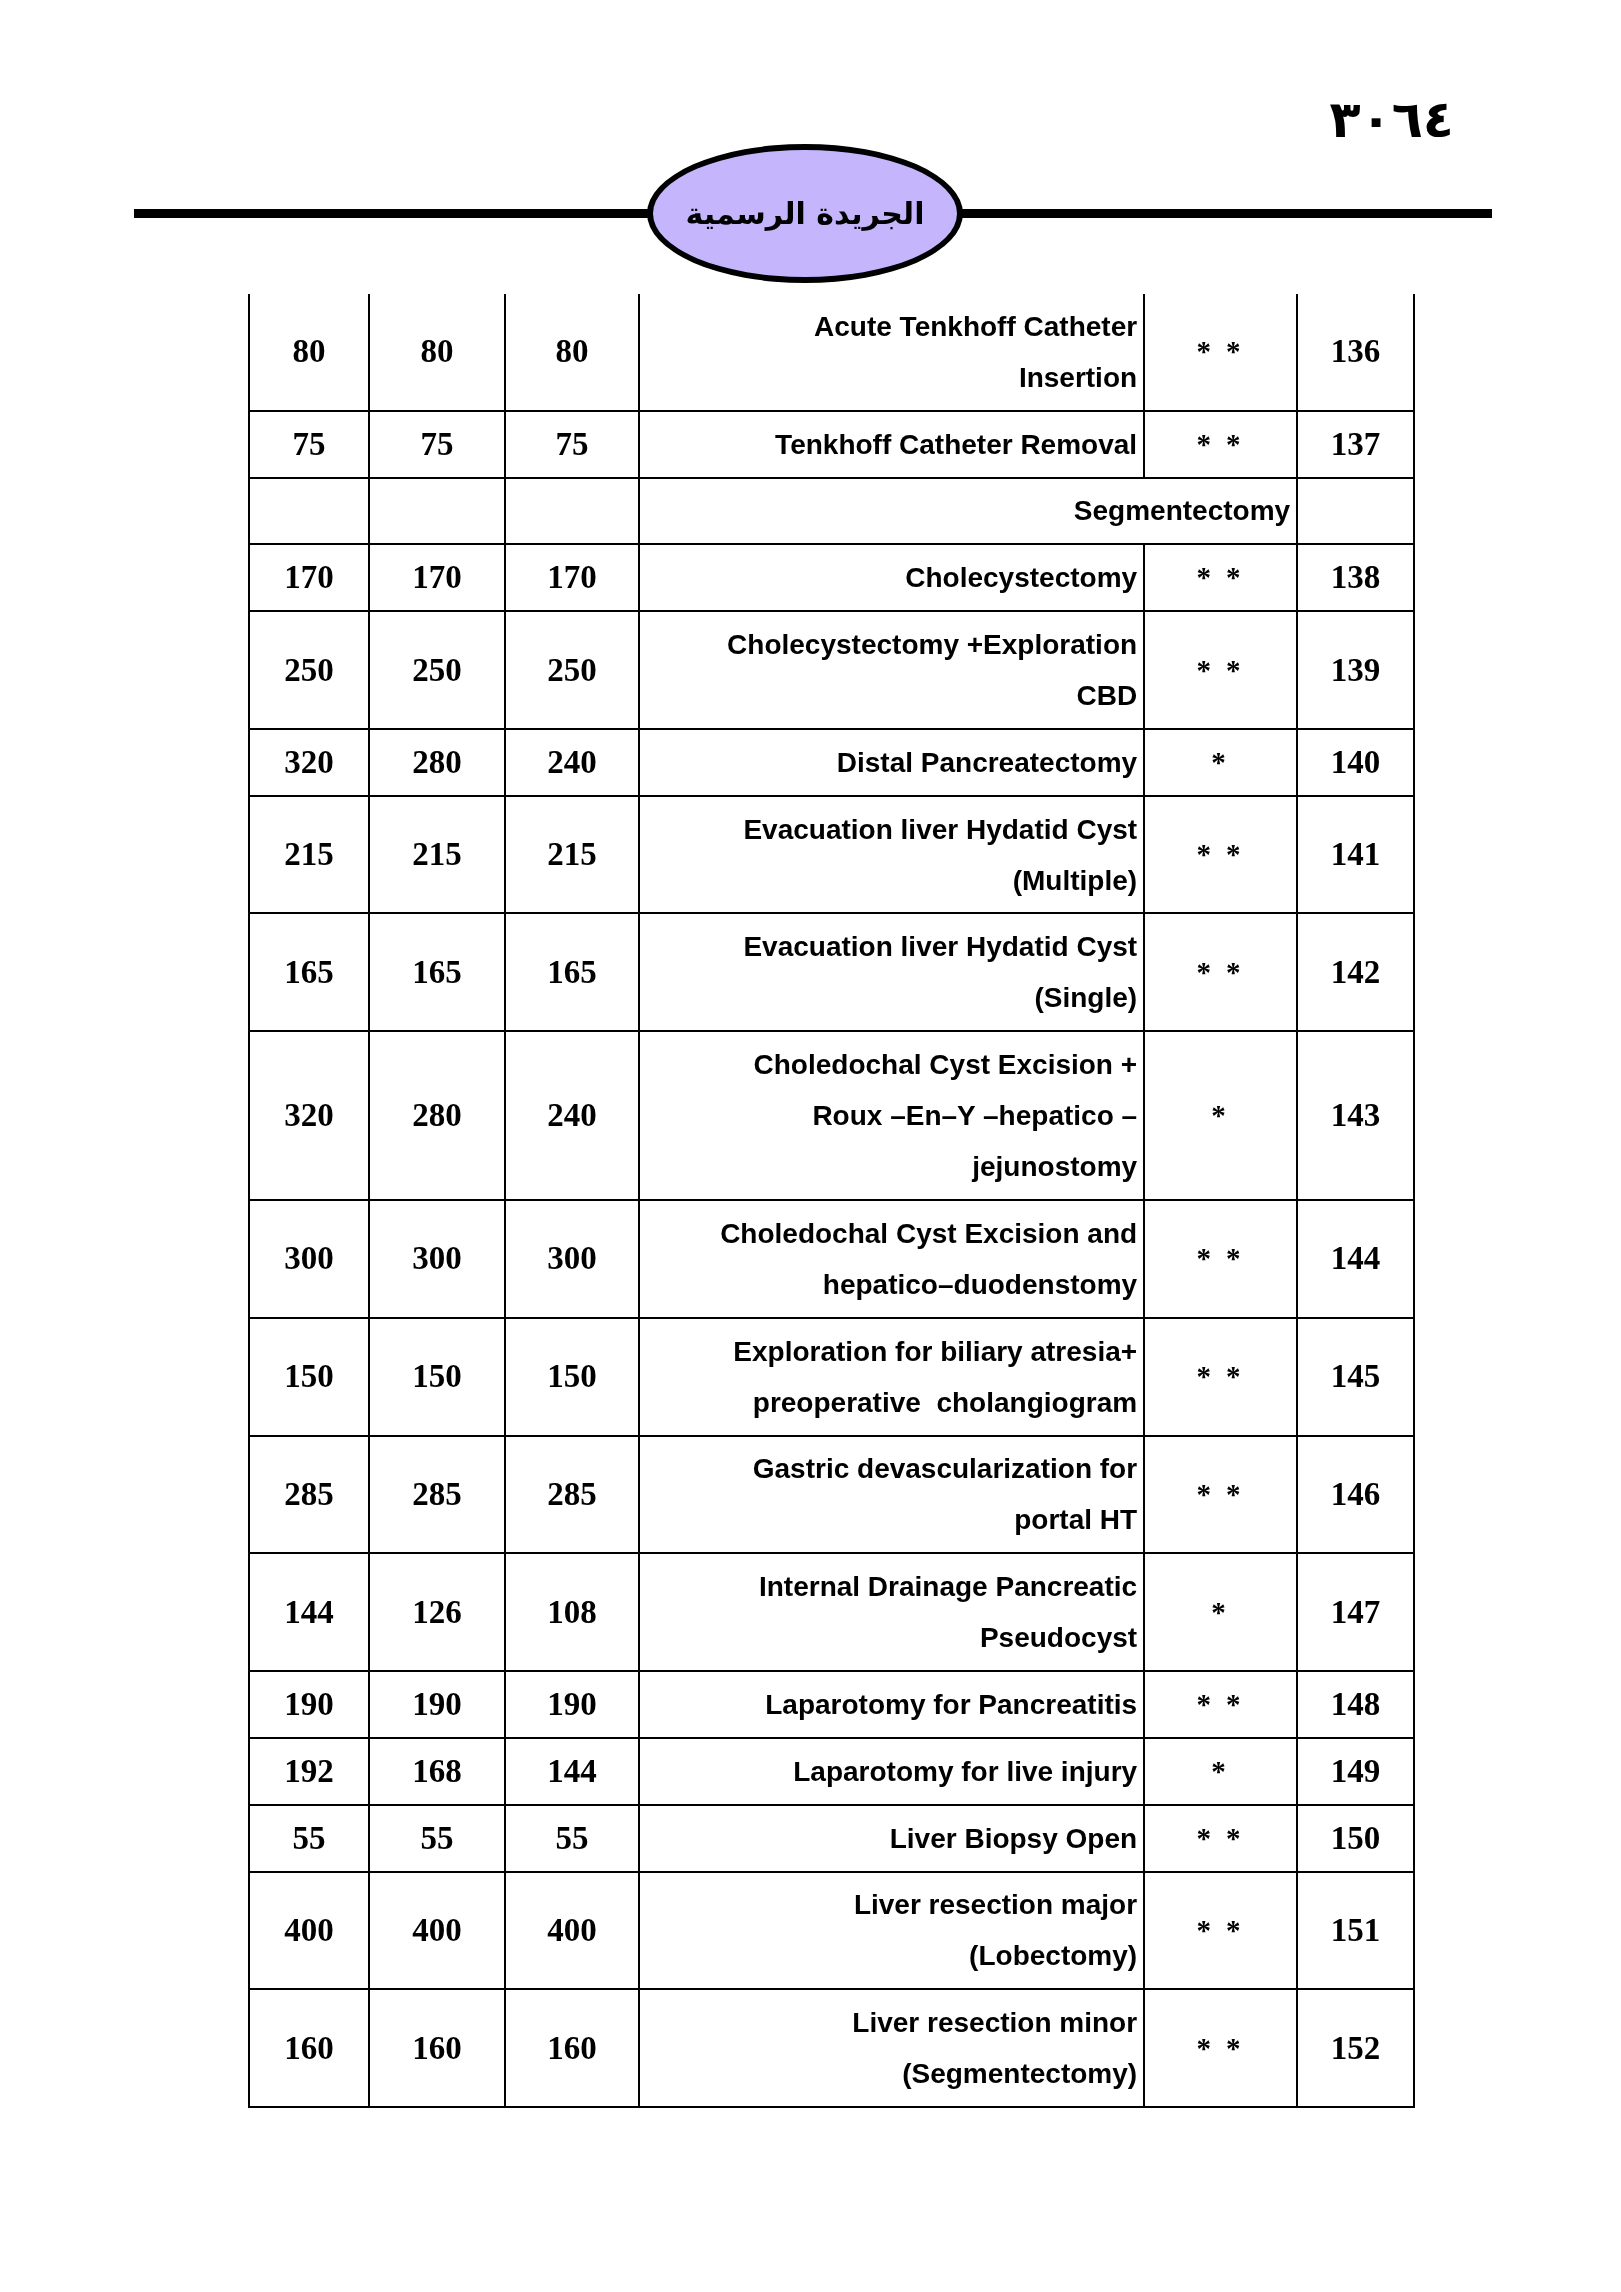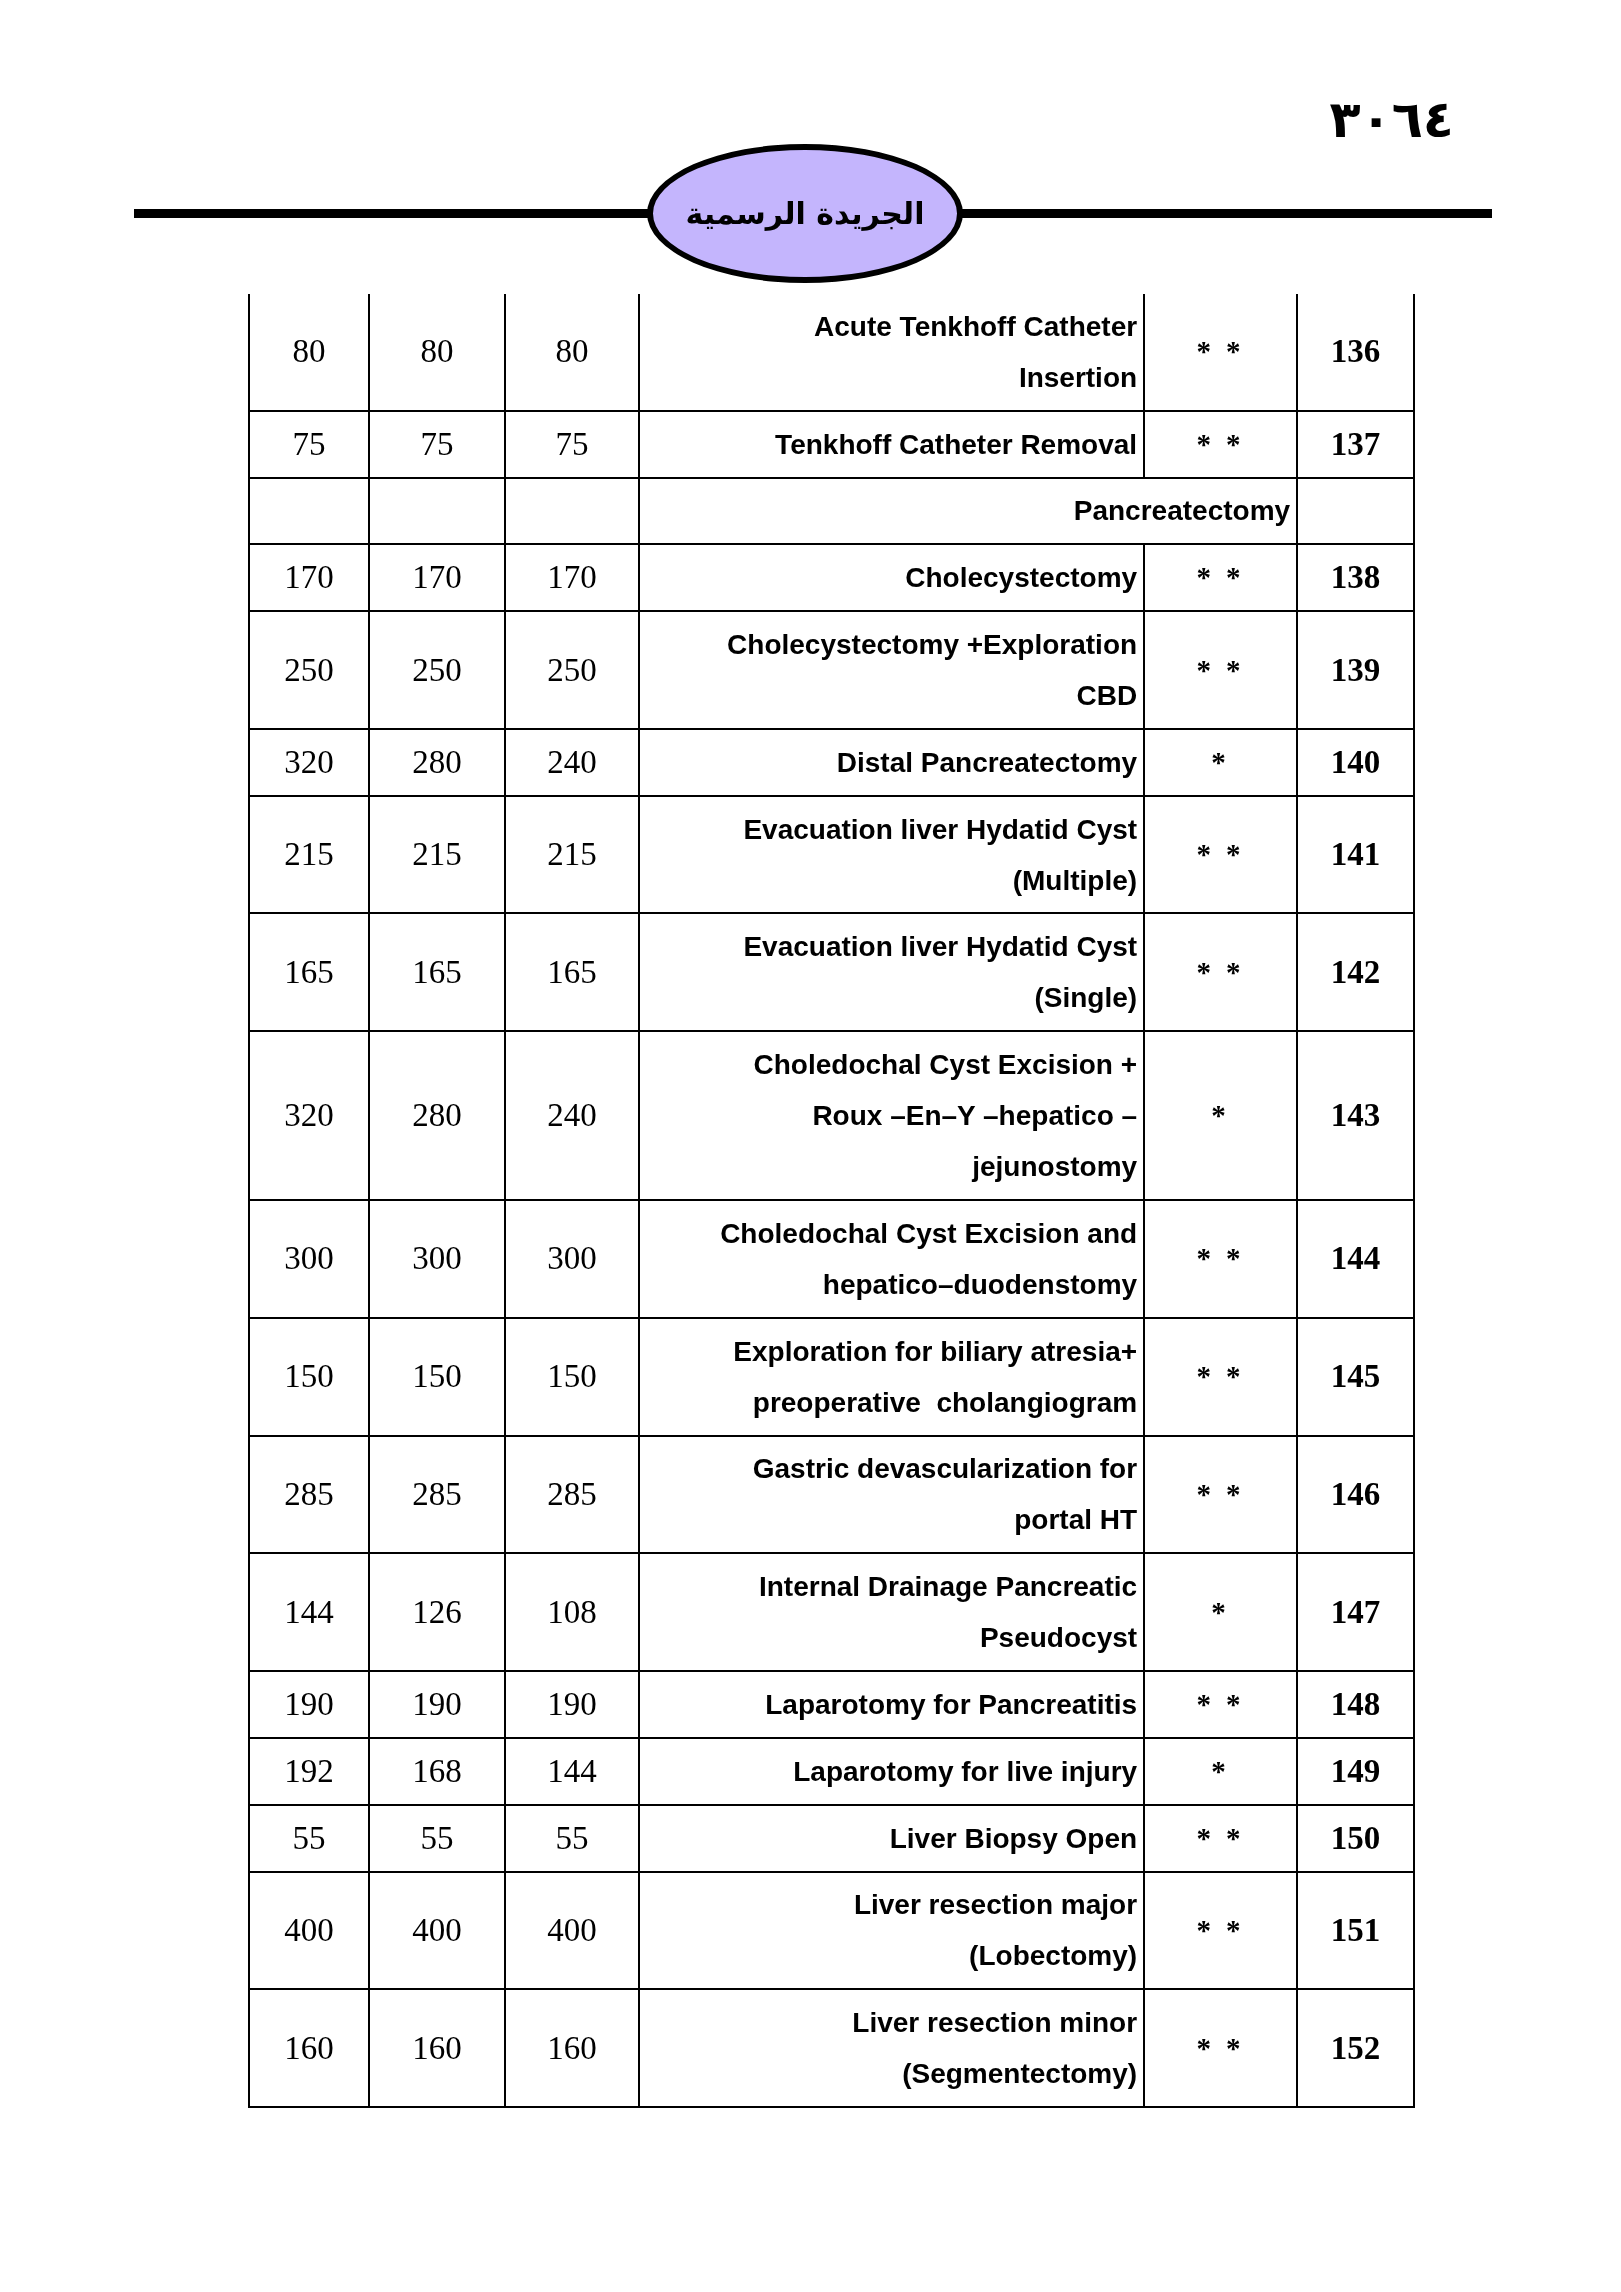--- a/index.html
+++ b/index.html
@@ -71,21 +71,21 @@
   table.fees td {
     border: 2px solid #000;
     vertical-align: middle;
     overflow: hidden;
   }
   table.fees tr:first-child td { border-top: none; }
 
   td.fee {
     text-align: center;
     font-family: "Liberation Serif", serif;
-    font-weight: normal;
+    font-weight: bold;
     font-size: 33px;
     padding: 6.9px 2px;
   }
   td.desc {
     text-align: right;
     font-family: "Liberation Sans", sans-serif;
     font-weight: bold;
     font-size: 28px;
     line-height: 51px;
     padding: 6.9px 5.9px 6.9px 17.6px;
@@ -144,21 +144,21 @@
       <td class="fee">75</td>
       <td class="fee">75</td>
       <td class="desc">Tenkhoff Catheter Removal</td>
       <td class="stars">* *</td>
       <td class="code">137</td>
     </tr>
         <tr>
       <td class="fee"></td>
       <td class="fee"></td>
       <td class="fee"></td>
-      <td class="desc" colspan="2">Pancreatectomy</td>
+      <td class="desc" colspan="2">Segmentectomy</td>
 
       <td class="code"></td>
     </tr>
         <tr>
       <td class="fee">170</td>
       <td class="fee">170</td>
       <td class="fee">170</td>
       <td class="desc">Cholecystectomy</td>
       <td class="stars">* *</td>
       <td class="code">138</td>

